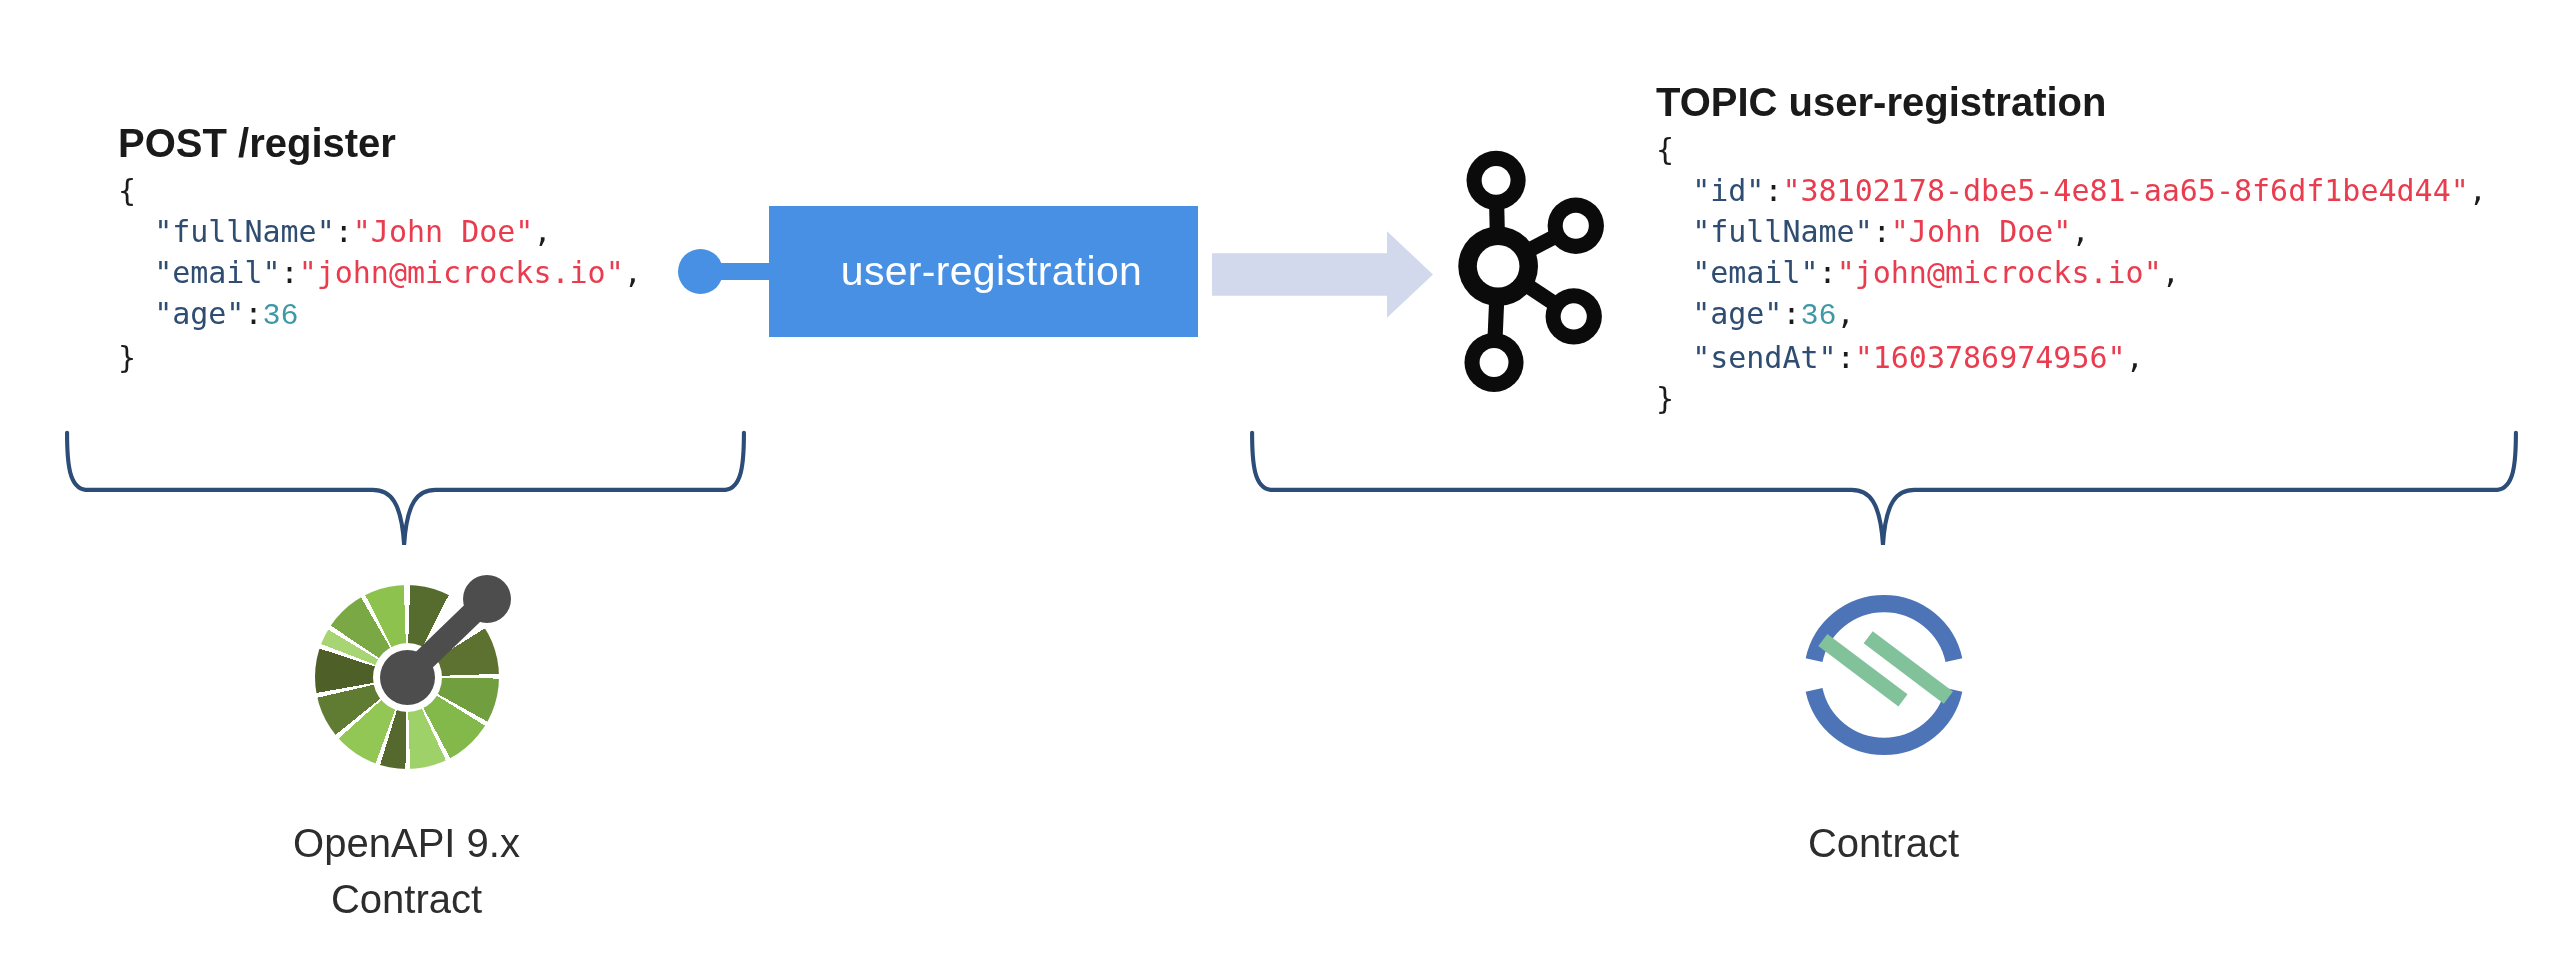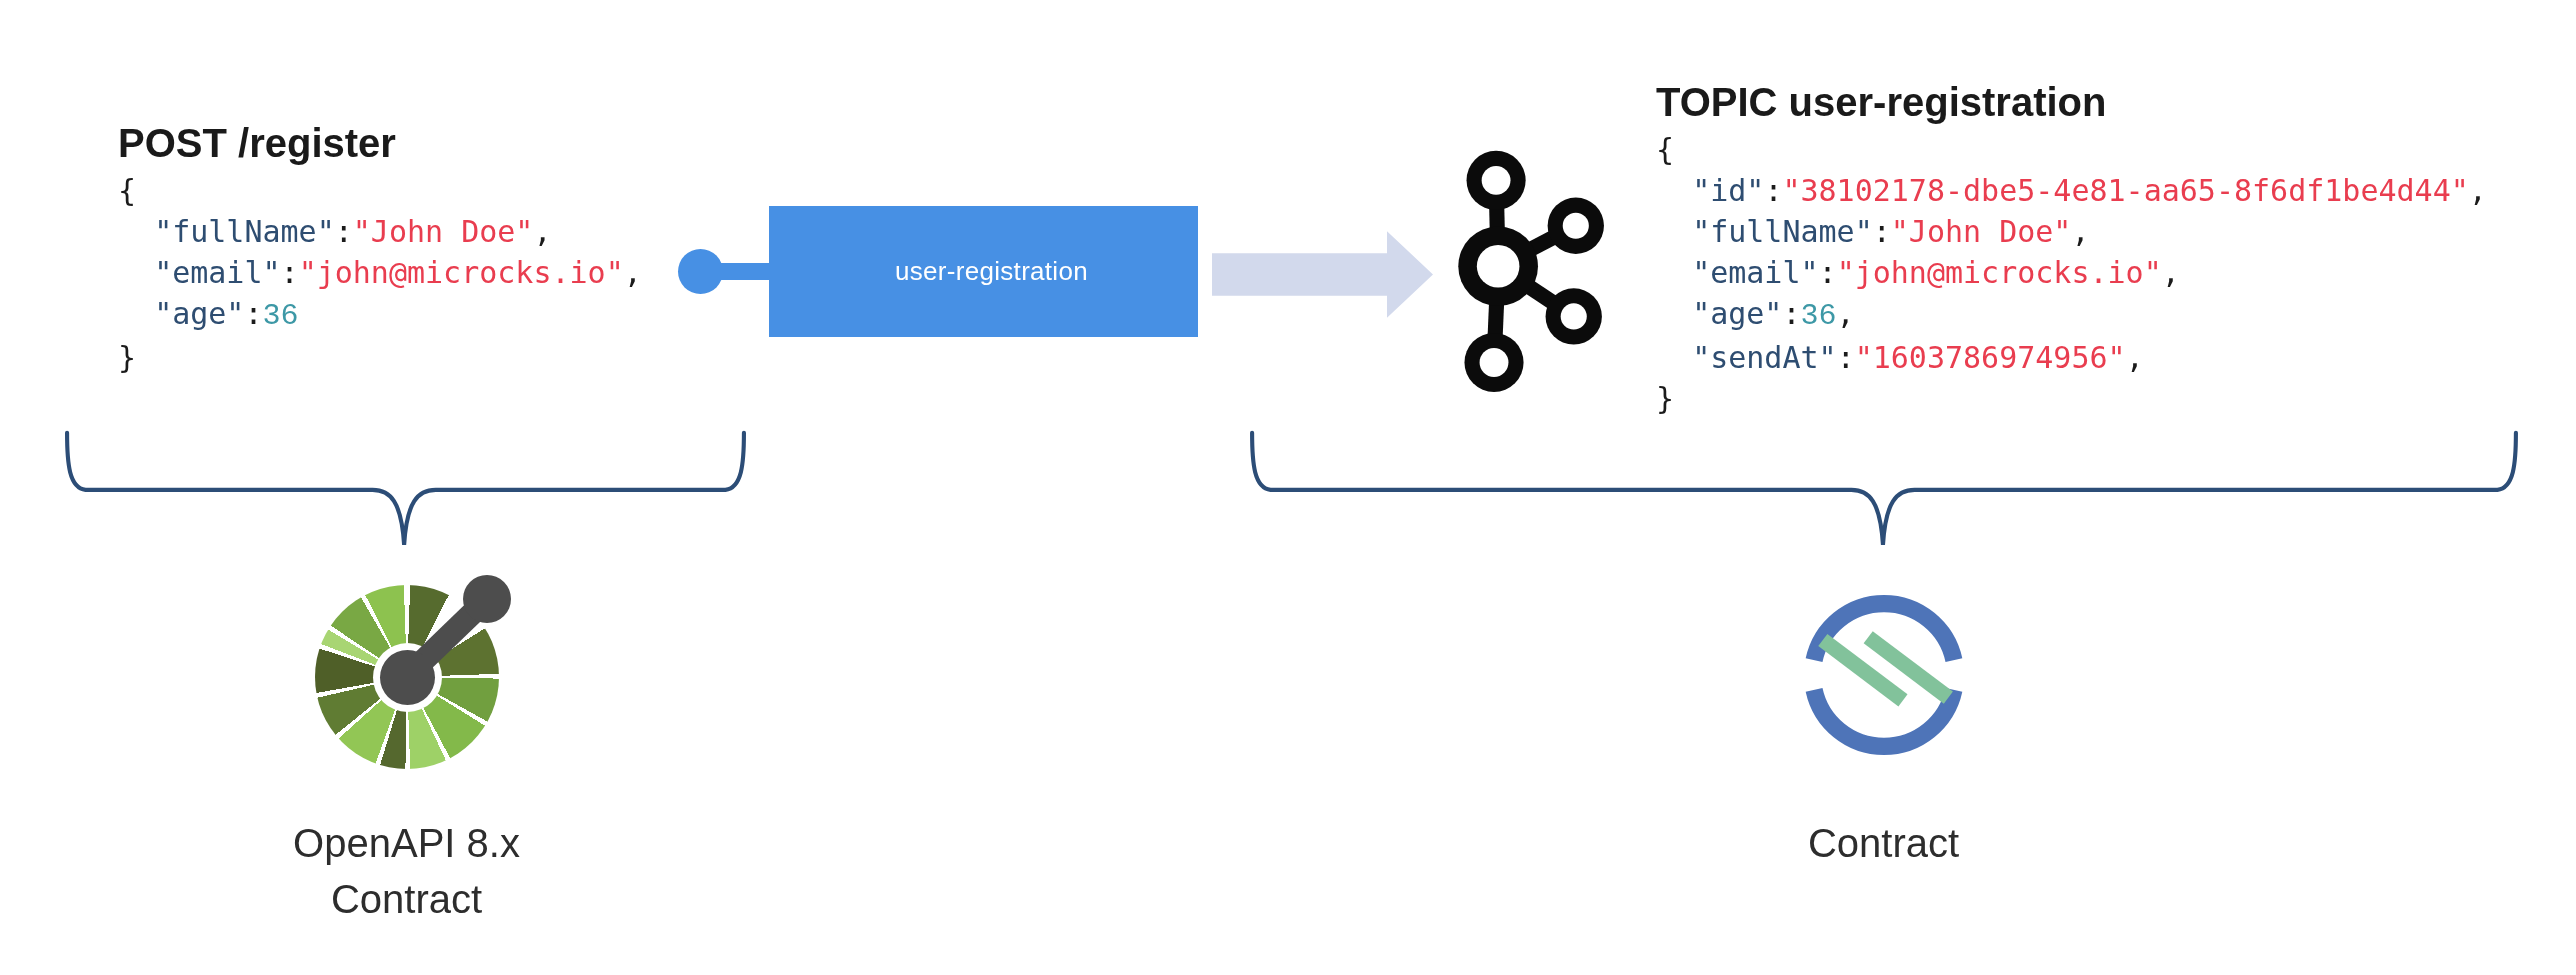--- a/index.html
+++ b/index.html
@@ -18,21 +18,21 @@
   .tok-string{color:#e93d4f;}
   .tok-number{color:#3d98a6;font-family:Liberation Mono, monospace;}
   .tok-plain{color:#1b1b1b;}
 
   
   .connector-dot{position:absolute;left:678px;top:249px;width:45px;height:45px;
                  border-radius:50%;background:#4790e4;}
   .connector-stem{position:absolute;left:714px;top:263px;width:63px;height:17px;background:#4790e4;}
   .topic-box{position:absolute;left:769px;top:206px;width:429px;height:131px;background:#4790e4;
              display:flex;align-items:center;justify-content:center;}
-  .topic-box span{color:#ffffff;font-size:26px;letter-spacing:0.3px;margin-left:16px;}
+  .topic-box span{color:#ffffff;font-size:41px;letter-spacing:0.3px;margin-left:16px;}
   .flow-arrow{position:absolute;left:1212px;top:231px;}
   .kafka{position:absolute;left:1441px;top:135px;}
 
   
   .brace{position:absolute;top:426px;}
   #brace-left{left:62px;}
   #brace-right{left:1247px;}
 
   
   .openapi-logo{position:absolute;left:315px;top:585px;width:184px;height:184px;}
@@ -124,21 +124,21 @@
   </div>
 
   <svg class="asyncapi-logo" width="198" height="198" viewBox="0 0 288 288">
     <path d="M 42.3 122.4 A 104 104 0 0 1 245.7 122.4" fill="none" stroke="#4e74b8" stroke-width="25"></path>
     <path d="M 42.3 165.6 A 104 104 0 0 0 245.7 165.6" fill="none" stroke="#4e74b8" stroke-width="25"></path>
     <rect x="55" y="82" width="146" height="22" fill="#82c29b" transform="rotate(37 55 93)"></rect>
     <rect x="121" y="78" width="146" height="22" fill="#82c29b" transform="rotate(37 121 89)"></rect>
   </svg>
 
   <div class="logo-label" id="openapi-label">
-    <div>OpenAPI 8.x</div>
+    <div>OpenAPI 9.x</div>
     <div>Contract</div>
   </div>
   <div class="logo-label" id="asyncapi-label">
     <div>Contract</div>
   </div>
 
 </div>
 
 
 </body></html>

